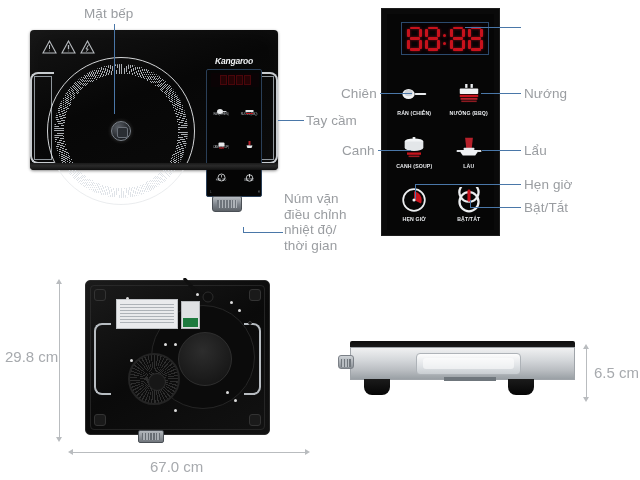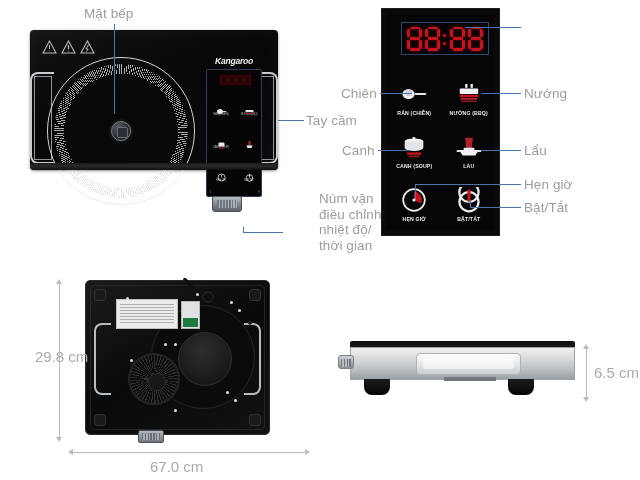--- a/index.html
+++ b/index.html
@@ -287,21 +287,21 @@
       </div>
     </div>
   </div>
 
   <div class="ann" style="left:84px; top:6px;">Mặt bếp</div>
   <div class="lead v" style="left:114px; top:24px; height:90px;"></div>
 
   <div class="ann" style="left:306px; top:113px;">Tay cầm</div>
   <div class="lead h" style="left:278px; top:120px; width:26px;"></div>
 
-  <div class="ann" style="left:284px; top:191px;margin-left:35px;">Núm vặn
+  <div class="ann" style="left:284px; top:191px;">Núm vặn
 điều chỉnh
 nhiệt độ/
 thời gian</div>
   <div class="lead h" style="left:243px; top:232px; width:40px;"></div>
   <div class="lead v" style="left:243px; top:227px; height:6px;"></div>
 
   <div id="panel">
     <div id="panel-inner">
 
       <div id="display">
@@ -477,21 +477,21 @@
       <span class="bv-dot" style="left:140px; top:110px;"></span>
       <span class="bv-dot" style="left:148px; top:118px;"></span>
       <span class="bv-dot" style="left:88px; top:128px;"></span>
       <span class="bv-screw" style="left:162px; top:40px;"></span>
     </div>
   </div>
 
   <div class="dimline v" style="left:59px; top:283px; height:155px;"></div>
   <div class="arrow up" style="left:55.5px; top:279px;"></div>
   <div class="arrow down" style="left:55.5px; top:437px;"></div>
-  <div class="dimtxt" style="left:5px; top:348px;margin-left:30px;">29.8 cm</div>
+  <div class="dimtxt" style="left:5px; top:348px;">29.8 cm</div>
 
   <div class="dimline h" style="left:72px; top:452px; width:234px;"></div>
   <div class="arrow left" style="left:68px;  top:449px;"></div>
   <div class="arrow right" style="left:305px; top:449px;"></div>
   <div class="dimtxt" style="left:150px; top:458px;">67.0 cm</div>
 
   <div id="sideview">
     <div id="sv-top"></div>
     <div id="sv-mid"></div>
     <div id="sv-handle"></div>

